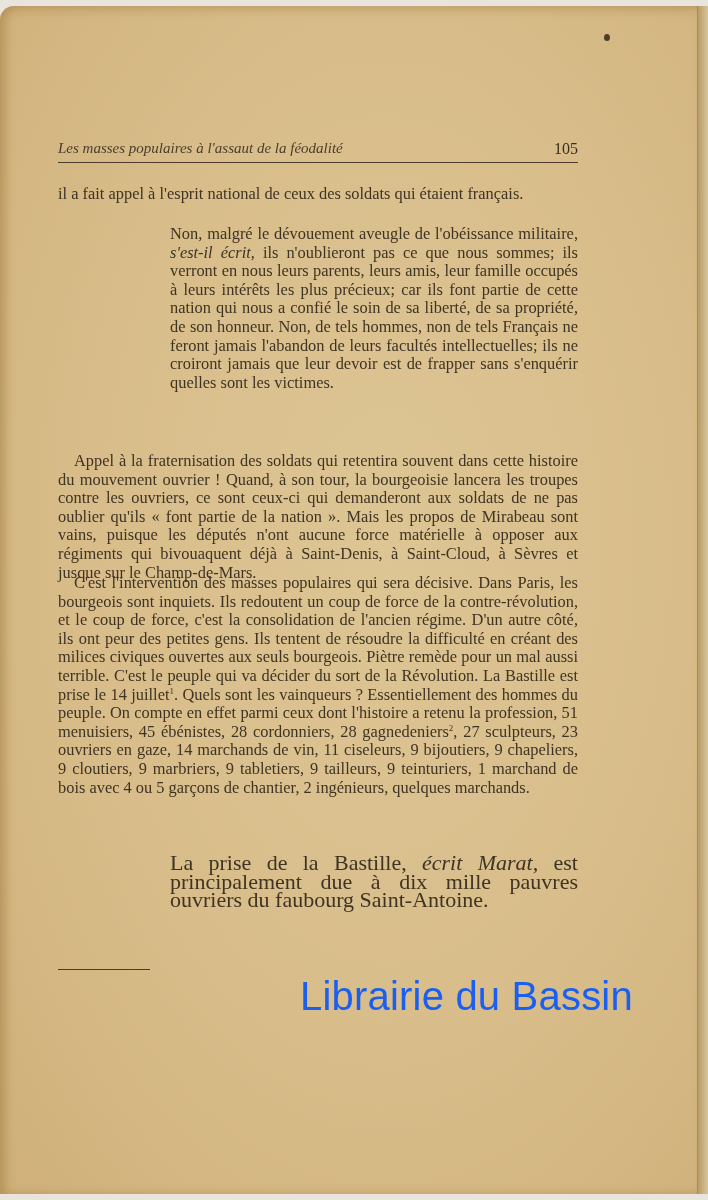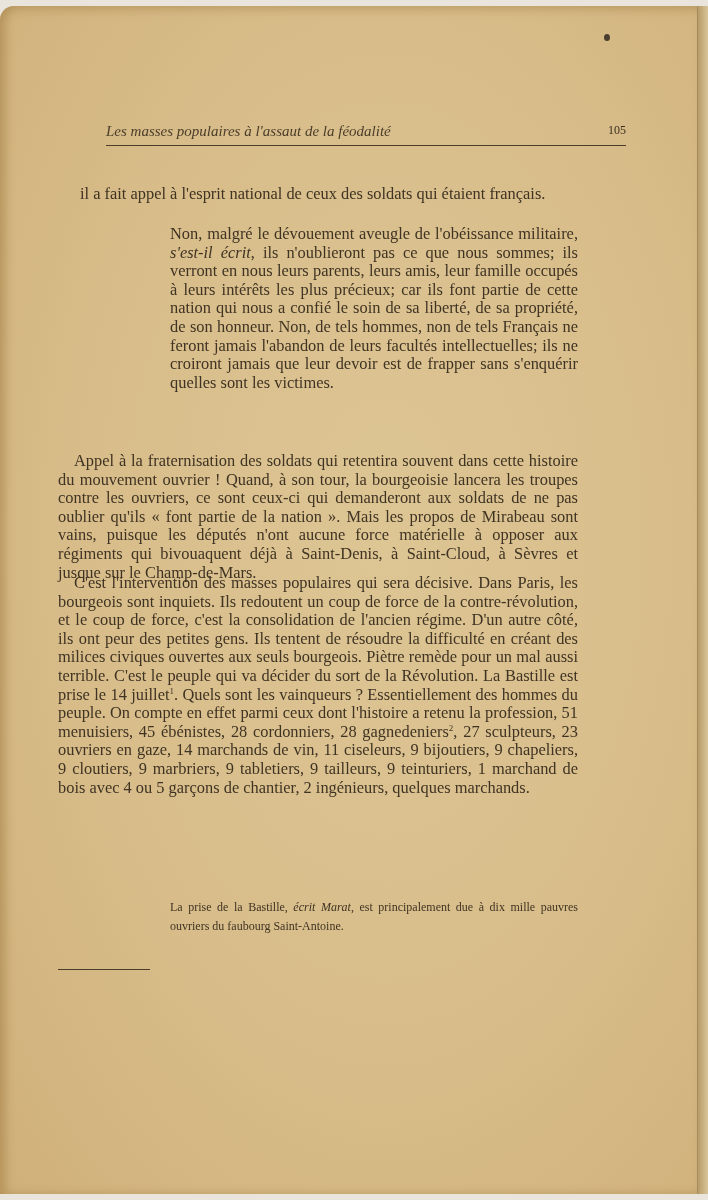--- a/index.html
+++ b/index.html
@@ -36,74 +36,73 @@
       left: 604px;
       top: 28px;
       width: 6px;
       height: 7px;
       border-radius: 50%;
       background: #4a3e2e;
     }
     .running-head {
       position: absolute;
       left: 58px;
-      top: 113px;
+      top: 130px;
       width: 520px;
       height: 26px;
       border-bottom: 1.5px solid #4a3d2a;
-      margin-left: 48px;
     }
     .running-title {
       position: absolute;
       left: 0;
       top: 4px;
       font-family: "Liberation Serif", serif;
       font-style: italic;
       font-size: 15px;
       color: #4a3d2a;
     }
     .page-number {
       position: absolute;
       right: 0;
       top: 4px;
       font-family: "Liberation Serif", serif;
-      font-size: 12px;
+      font-size: 16px;
       color: #3a2e1e;
     }
     .text {
       position: absolute;
       left: 58px;
       width: 520px;
       font-family: "Liberation Serif", serif;
       font-size: 16.4px;
       line-height: 18.6px;
       text-align: justify;
       color: #3f3323;
     }
-    .p1 { top: 179px; margin-left: 22px; }
+    .p1 { top: 179px; }
     .quote1 {
       position: absolute;
       left: 170px;
       top: 219px;
       width: 408px;
       font-family: "Liberation Serif", serif;
       font-size: 16.4px;
       line-height: 18.6px;
       text-align: justify;
       color: #3f3323;
     }
     .p2 { top: 422px; text-indent: 16px; margin-top: 24px; }
     .p3 { top: 568px; text-indent: 16px; }
     .quote2 {
       position: absolute;
       left: 170px;
-      top: 892px;
+      top: 848px;
       width: 408px;
       font-family: "Liberation Serif", serif;
-      font-size: 12px;
+      font-size: 22px;
       line-height: 18.6px;
       text-align: justify;
       color: #3f3323;
     }
     .p-last-line { text-align-last: left; }
     .footnote-rule {
       position: absolute;
       left: 58px;
       top: 963px;
       width: 92px;
@@ -154,14 +153,15 @@
 
   <div class="text p3 p-last-line"><span>C'est l'intervention des masses populaires qui sera décisive. Dans Paris, les bourgeois sont inquiets. Ils redoutent un coup de force de la contre-révolution, et le coup de force, c'est la consolidation de l'ancien régime. D'un autre côté, ils ont peur des petites gens. Ils tentent de résoudre la difficulté en créant des milices civiques ouvertes aux seuls bourgeois. Piètre remède pour un mal aussi terrible. C'est le peuple qui va décider du sort de la Révolution. La Bastille est prise le 14 juillet</span><sup>1</sup><span>. Quels sont les vainqueurs ? Essentiellement des hommes du peuple. On compte en effet parmi ceux dont l'histoire a retenu la profession, 51 menuisiers, 45 ébénistes, 28 cordonniers, 28 gagnedeniers</span><sup>2</sup><span>, 27 sculpteurs, 23 ouvriers en gaze, 14 marchands de vin, 11 ciseleurs, 9 bijoutiers, 9 chapeliers, 9 cloutiers, 9 marbriers, 9 tabletiers, 9 tailleurs, 9 teinturiers, 1 marchand de bois avec 4 ou 5 garçons de chantier, 2 ingénieurs, quelques marchands.</span></div>
 
   <div class="quote2 p-last-line"><span>La prise de la Bastille, </span><i>écrit Marat</i><span>, est principalement due à dix mille pauvres ouvriers du faubourg Saint-Antoine.</span></div>
 
   <div class="footnote-rule"></div>
 
   <div class="footnotes">
   </div>
 
+  <div class="watermark">Librairie du Bassin</div>
 </div>
 <div class="page-edge"></div>
 
 </body></html>

